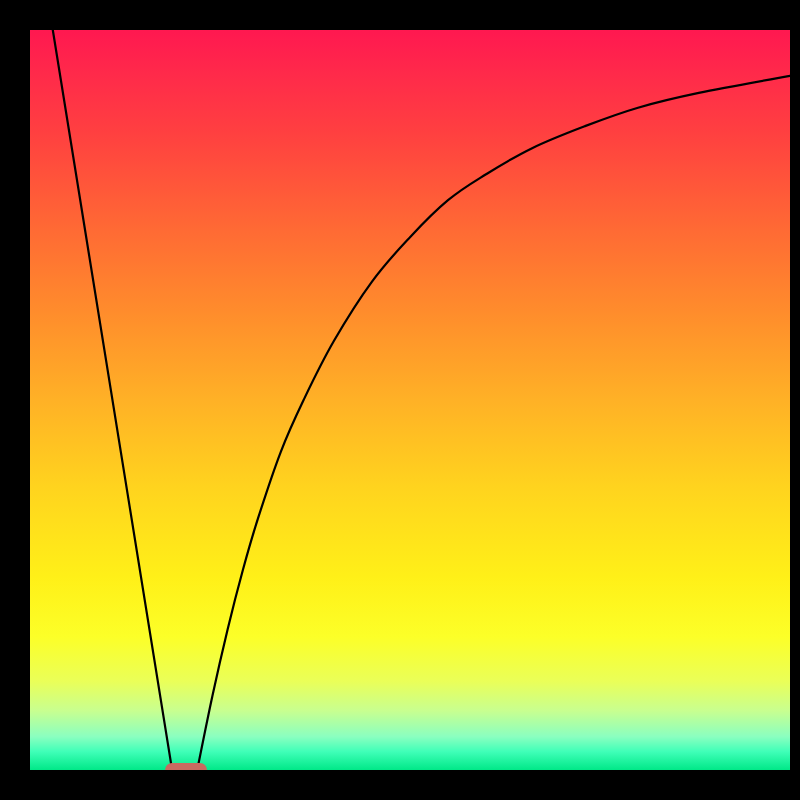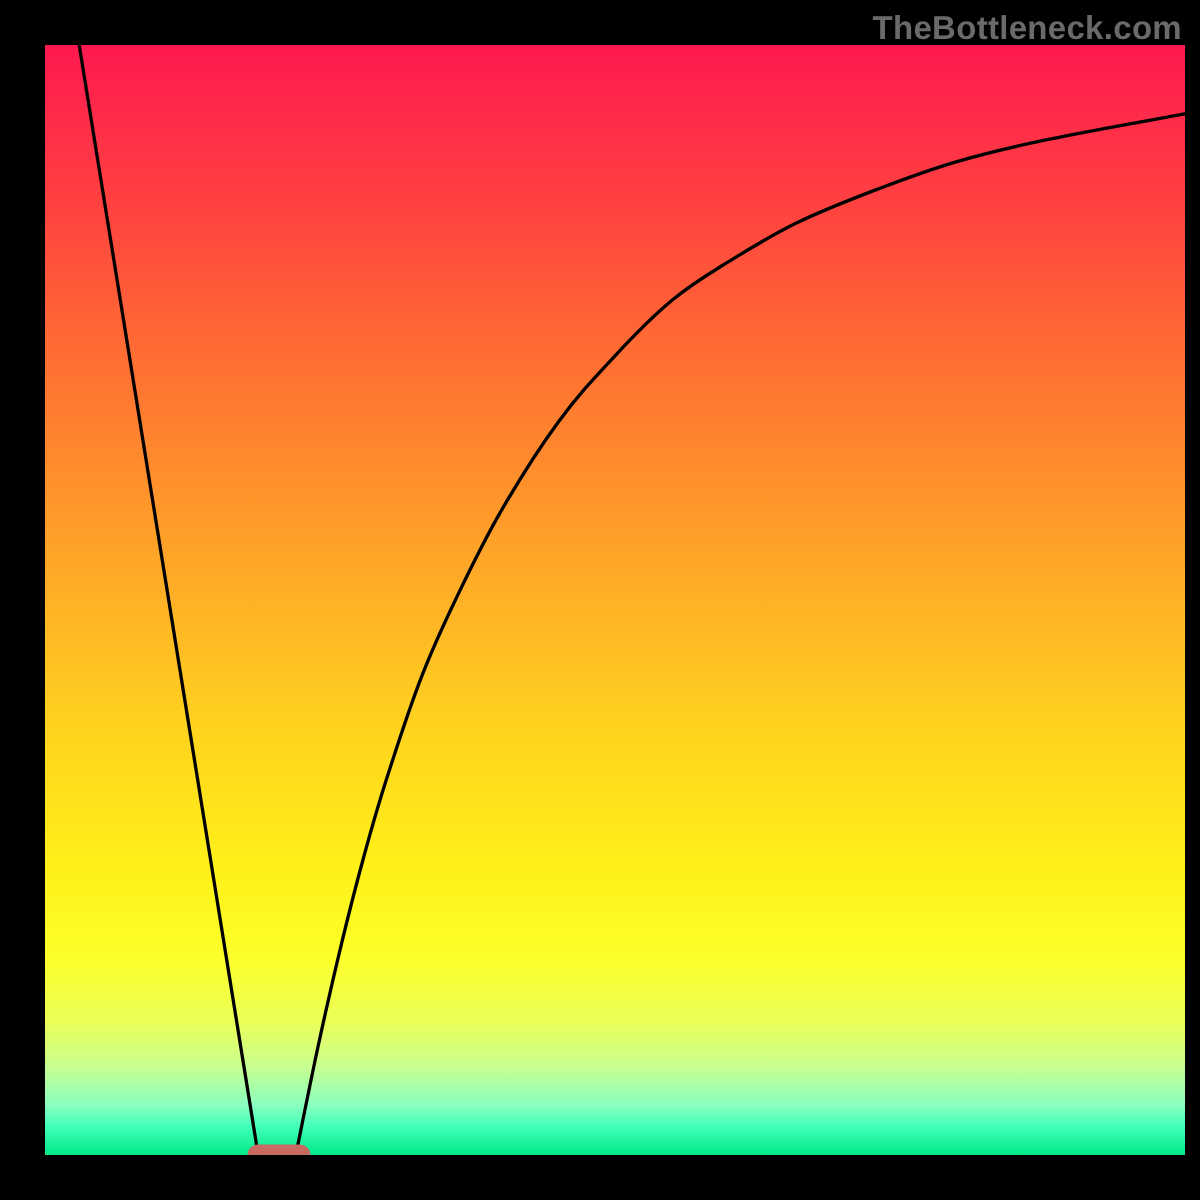--- a/index.html
+++ b/index.html
@@ -75,14 +75,13 @@
   <div class="plot">
     <div class="gradient"></div>
 
     <svg class="curve" viewBox="0 0 760 740" preserveAspectRatio="none">
       <path d="M 22.8 0 L 142.12 740 M 167.2 740 C 169.93599999999998 726.68 176.928 691.308 182.4 666 C 187.872 640.692 192.128 622.044 197.6 599.4 C 203.072 576.756 207.328 560.1800000000001 212.8 540.2 C 218.27200000000002 520.22 221.16 509.712 228 488.4 C 234.84 467.08799999999997 242.592 443.112 250.8 421.8 C 259.008 400.488 264.02399999999994 389.98 273.59999999999997 370 C 283.176 350.02 291.688 332.112 304 310.8 C 316.312 289.488 328.32 270.24799999999993 342 251.59999999999997 C 355.68 232.95199999999997 366.32 221.85200000000006 380 207.20000000000005 C 393.68 192.54800000000003 404.32000000000005 181.52199999999993 418.00000000000006 170.19999999999993 C 431.68000000000006 158.87799999999993 440.952 153.62399999999994 456 144.29999999999995 C 471.048 134.97599999999997 483.81600000000003 127.05799999999996 501.6 118.39999999999998 C 519.384 109.74199999999999 535.6479999999999 103.52600000000005 554.8 96.20000000000005 C 573.952 88.87400000000004 587.48 83.69399999999995 608 77.69999999999993 C 628.52 71.70599999999992 641.4399999999999 68.62759999999997 668.8 62.89999999999998 C 696.16 57.17239999999999 743.584 48.94359999999999 760 45.879999999999995" fill="none" stroke="#000" stroke-width="2.2" stroke-linecap="round" stroke-linejoin="round"></path>
     </svg>
 
     <div class="marker" style="left: 134.8px; top: 733px;"></div>
   </div>
 
-  <div class="watermark">TheBottleneck.com</div>
 </div>
 
 </body></html>

